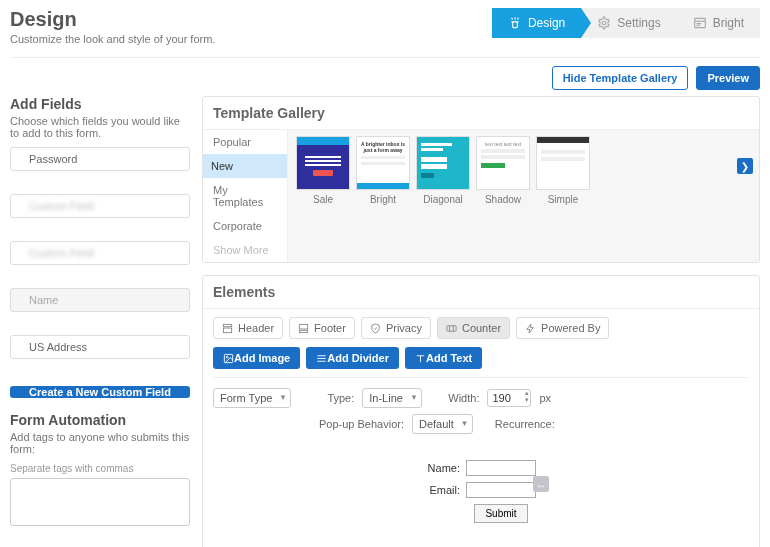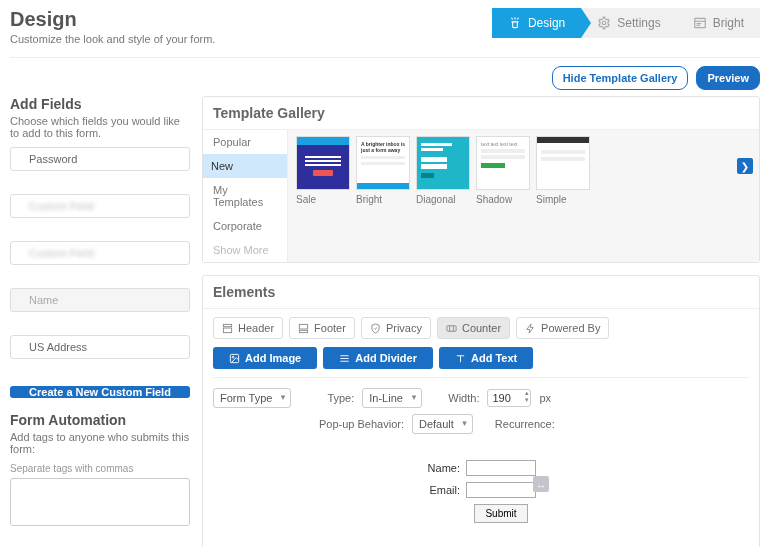--- a/index.html
+++ b/index.html
@@ -8,42 +8,42 @@
 .header-row { display: flex; justify-content: space-between; align-items: flex-start; }
 .header-left h1 { font-size: 20px; font-weight: 600; color: #555; margin-bottom: 2px; }
 .header-left p { font-size: 11px; color: #777; }
 .stepper { display: flex; height: 30px; }
 .step { display: flex; align-items: center; gap: 6px; padding: 0 16px; background: #f0f0f0; color: #888; position: relative; font-size: 12px; }
 .step.active { background: #18a0e0; color: #fff; }
 .step.active::after { content: ""; position: absolute; right: -10px; top: 0; border-left: 10px solid #18a0e0; border-top: 15px solid transparent; border-bottom: 15px solid transparent; z-index: 2; }
 .step-icon { width: 14px; height: 14px; display: inline-flex; align-items: center; justify-content: center; }
 .hr { border: none; border-top: 1px solid #eee; margin: 12px 0 8px; }
 .actions-right { display: flex; justify-content: flex-end; gap: 8px; margin-bottom: 6px; }
-.btn { border: 1px solid #1a6fc5; border-radius: 9px; padding: 5px 10px; font-size: 11px; cursor: pointer; background: #fff; color: #1a6fc5; font-weight: 600; }
+.btn { border: 1px solid #1a6fc5; border-radius: 3px; padding: 5px 10px; font-size: 11px; cursor: pointer; background: #fff; color: #1a6fc5; font-weight: 600; }
 .btn.primary { background: #1a6fc5; color: #fff; }
 .main-cols { display: flex; gap: 12px; }
 .left-col { width: 180px; flex-shrink: 0; }
 .right-col { flex: 1; }
 .panel { border: 1px solid #e3e3e3; border-radius: 3px; margin-bottom: 12px; }
 .panel-title { font-size: 14px; font-weight: 600; color: #666; padding: 8px 10px; }
 .left-col h3 { font-size: 14px; font-weight: 600; color: #555; margin-bottom: 3px; }
 .left-col .sub { font-size: 11px; color: #777; margin-bottom: 8px; }
 .field-item { border: 1px solid #ddd; border-radius: 3px; padding: 5px 18px; margin-bottom: 23px; font-size: 11px; color: #666; background: #fff; cursor: pointer; }
 .field-item.muted { background: #f5f5f5; color: #aaa; }
 .field-item.blur { color: transparent; text-shadow: 0 0 4px #bbb; }
 .btn-wide { width: 100%; background: #1a6fc5; color: #fff; border: none; font-size: 11px; font-weight: 600; border-radius: 3px; cursor: pointer; margin-top: 4px; margin-bottom: 14px; }
 .tags-input { width: 100%; height: 48px; border: 1px solid #ccc; border-radius: 3px; resize: none; }
 .tags-hint { font-size: 10px; color: #999; margin-bottom: 4px; }
 .gallery-body { display: flex; background: #f6f6f6; border-top: 1px solid #eee; }
 .gallery-cats { width: 85px; background: #fff; border-right: 1px solid #eee; }
 .gallery-cat { padding: 6px 10px; font-size: 11px; color: #777; cursor: pointer; }
 .gallery-cat.selected { background: #cfe8fb; color: #333; padding-left: 8px; }
 .gallery-cat.dim { color: #bbb; }
 .templates { flex: 1; display: flex; gap: 6px; padding: 6px 8px; align-items: flex-start; position: relative; }
-.tmpl { width: 54px; text-align: left; cursor: pointer; }
+.tmpl { width: 54px; text-align: center; cursor: pointer; }
 .tmpl-thumb { width: 54px; height: 54px; background: #fff; border: 1px solid #ddd; margin-bottom: 4px; display: flex; flex-direction: column; overflow: hidden; position: relative; }
 .tmpl-label { font-size: 10px; color: #777; }
 .sale-top { height: 8px; background: #18a0e0; }
 .sale-body { flex:1; background: #2e2e9c; display:flex; flex-direction:column; align-items:center; justify-content:center; gap:2px; }
 .sale-body div { height: 2px; width: 36px; background: #fff; }
 .sale-btn { width: 20px; height: 6px; background: #e55; margin: 2px auto; border-radius:1px; }
 .bright-body { padding: 4px; font-size: 5px; color: #333; line-height:1.2; }
 .bright-bar { height: 6px; background: #18a0e0; margin-top: auto; }
 .diag-body { background: #1fb6c9; height:100%; padding:4px; }
 .diag-body div { height:3px; background:#fff; margin:2px 0; width:70%; }
@@ -52,21 +52,21 @@
 .simple-top { height:6px; background:#333; }
 .simple-body { padding:4px; }
 .simple-body .f { height:4px; background:#eee; margin:3px 0; }
 .tmpl-next { width:16px; height:16px; background:#1a6fc5; color:#fff; display:flex; align-items:center; justify-content:center; border-radius:2px; cursor:pointer; position:absolute; right:6px; top:28px; font-size:10px; }
 .elements-body { padding: 8px 10px; border-top: 1px solid #eee; }
 .chip-row { display: flex; gap: 6px; flex-wrap: wrap; margin-bottom: 8px; }
 .chip { border: 1px solid #ddd; border-radius: 3px; padding: 4px 8px; font-size: 11px; color: #666; display: flex; align-items: center; gap: 5px; cursor: pointer; background: #fff; }
 .chip.selected { background: #e8e8e8; }
 .chip .ic { width: 11px; height: 11px; display: inline-block; }
 .pill-row { display: flex; gap: 6px; margin-bottom: 8px; }
-.pill { background: #1a6fc5; color: #fff; border-radius: 3px; padding: 5px 16px; font-size: 11px; font-weight: 600; display: flex; align-items: center; gap: 5px; cursor: pointer; }
+.pill { background: #1a6fc5; color: #fff; border-radius: 3px; padding: 5px 10px; font-size: 11px; font-weight: 600; display: flex; align-items: center; cursor: pointer; }
 .opts-row { display: flex; align-items: center; gap: 8px; margin-bottom: 6px; border-top: 1px solid #eee; padding-top: 10px; flex-wrap: wrap; }
 .opts-row + .opts-row { border-top: none; padding-top: 0; }
 .sel { border: 1px solid #ccc; border-radius: 3px; padding: 3px 18px 3px 6px; font-size: 11px; color: #555; background: #fff; position: relative; min-width: 60px; display: inline-block; cursor: pointer; }
 .sel::after { content: "▾"; position: absolute; right: 5px; top: 3px; font-size: 9px; color: #888; }
 .lbl { font-size: 11px; color: #666; }
 .spin { border:1px solid #ccc; border-radius:3px; padding:2px 16px 2px 4px; font-size:11px; width:44px; position:relative; display:inline-block; }
 .spin::after { content:"▴\A▾"; white-space:pre; position:absolute; right:2px; top:-1px; font-size:7px; line-height:7px; color:#888; }
 .form-preview { display: flex; flex-direction: column; align-items: center; padding: 20px 0 40px; position: relative; }
 .fp-row { display: flex; align-items: center; gap: 6px; margin-bottom: 6px; }
 .fp-row label { font-size: 11px; color: #333; width: 34px; text-align: right; }

